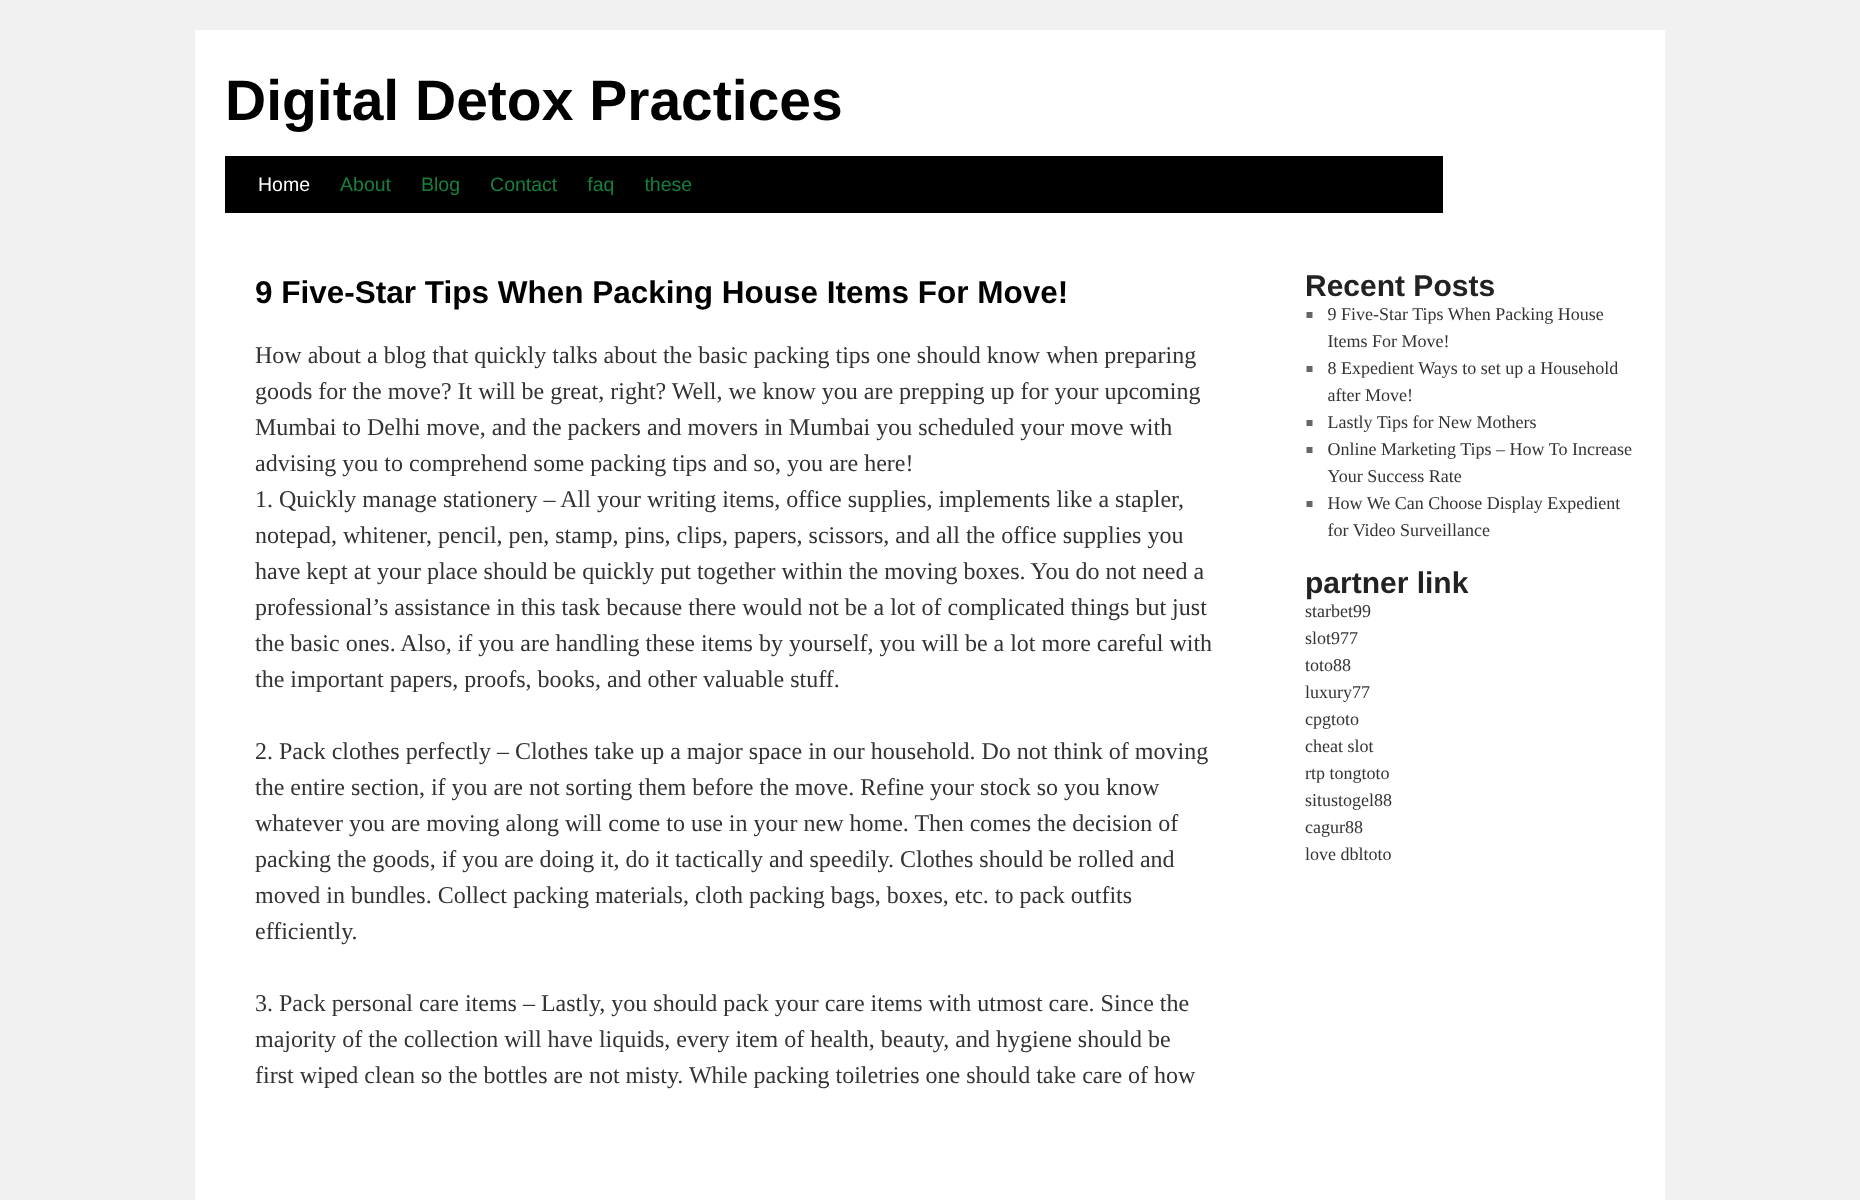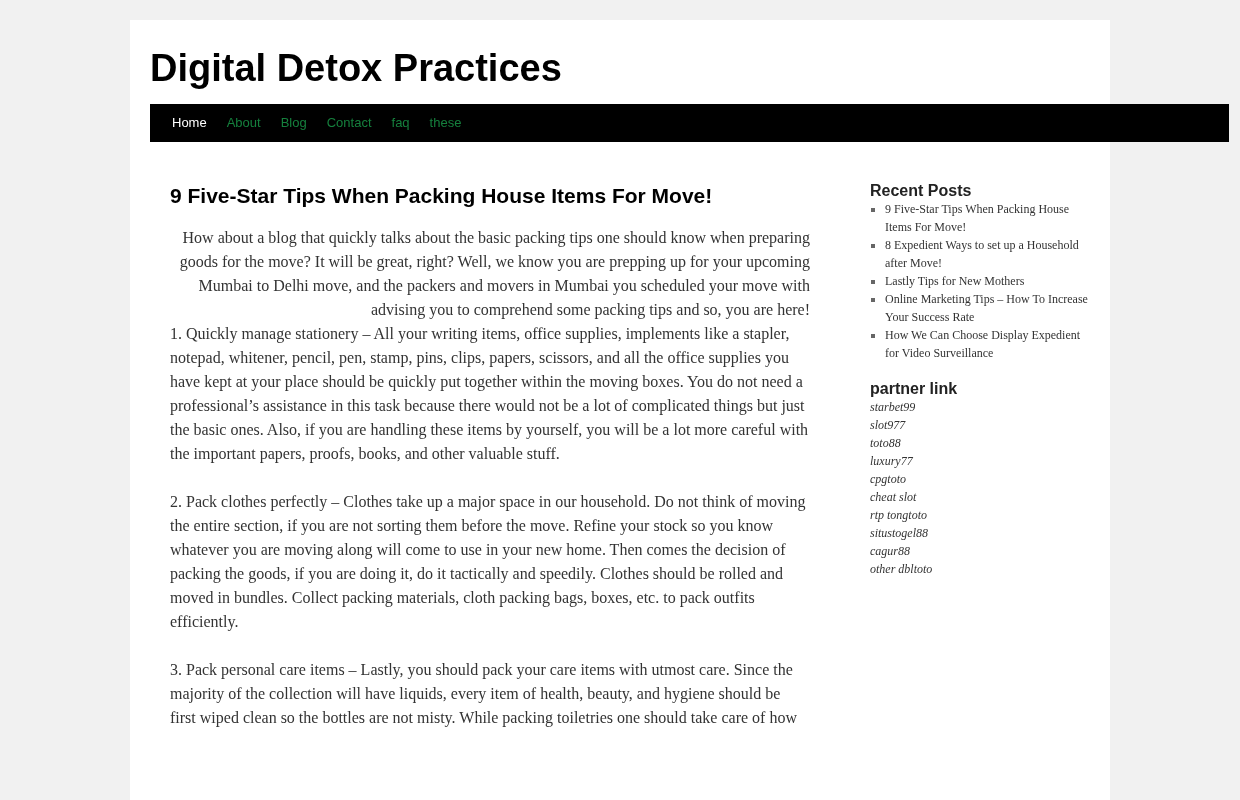--- a/index.html
+++ b/index.html
@@ -1,34 +1,34 @@
 <!DOCTYPE html>
 <html><head>
 <meta charset="utf-8">
 <style>
   html,body{margin:0;padding:0;}
   body{background:#f1f1f1;width:1240px;height:800px;overflow:hidden;font-family:"Liberation Serif",serif;}
   #wrapper{position:absolute;left:130px;top:20px;width:980px;height:800px;background:#fff;}
   #site-title{position:absolute;left:20px;top:28px;margin:0;font-family:"Liberation Sans",sans-serif;font-weight:bold;font-size:38px;color:#000;line-height:40px;}
-  #access{position:absolute;left:20px;top:84px;width:1079px;height:38px;background:#000;}
+  #access{position:absolute;left:20px;top:84px;width:812px;height:38px;background:#000;}
   #access ul{list-style:none;margin:0;padding:0 0 0 12px;display:flex;}
   #access li a{display:block;padding:0 10px;line-height:38px;font-family:"Liberation Sans",sans-serif;font-size:13px;color:#15803d;text-decoration:none;}
   #access li.current a{color:#fff;}
   #content{position:absolute;left:40px;top:160px;width:640px;}
   #content h1{margin:0 0 14px 0;font-family:"Liberation Sans",sans-serif;font-weight:bold;font-size:21px;line-height:32px;color:#000;}
   #content p{margin:0 0 24px 0;font-size:16px;line-height:24px;color:#333;}
-  #content p.tight{margin:0;text-align:right;}
+  #content p.tight{margin:0;}
   #sidebar{position:absolute;left:740px;top:162px;width:220px;}
-  #sidebar h3{margin:0;font-family:"Liberation Sans",sans-serif;font-weight:bold;font-size:16px;line-height:18px;color:#222;}
+  #sidebar h3{margin:0;font-family:"Liberation Sans",sans-serif;font-weight:bold;font-size:20px;line-height:18px;color:#222;}
   #sidebar ul.recent{list-style:square;margin:0 0 18px 0;padding:0 0 0 15px;color:#666;}
   #sidebar ul.recent li{font-size:12px;line-height:18px;color:#666;}
   #sidebar ul.recent li a{color:#333;text-decoration:none;}
   #sidebar ul.partners{list-style:none;margin:0;padding:0;}
   #sidebar ul.partners li{font-size:12px;line-height:18px;}
-  #sidebar ul.partners li a{color:#333;text-decoration:none;font-style:italic;}
+  #sidebar ul.partners li a{color:#333;text-decoration:none;}
 </style>
 </head>
 <body>
 
 <div id="wrapper">
   <h1 id="site-title">Digital Detox Practices</h1>
 
   <nav id="access">
     <ul>
       <li class="current">
@@ -73,16 +73,16 @@
     <ul class="partners">
       <li><a href="#">starbet99</a></li>
       <li><a href="#">slot977</a></li>
       <li><a href="#">toto88</a></li>
       <li><a href="#">luxury77</a></li>
       <li><a href="#">cpgtoto</a></li>
       <li><a href="#">cheat slot</a></li>
       <li><a href="#">rtp tongtoto</a></li>
       <li><a href="#">situstogel88</a></li>
       <li><a href="#">cagur88</a></li>
-      <li><a href="#">other dbltoto</a></li>
+      <li><a href="#">love dbltoto</a></li>
     </ul>
   </aside>
 </div>
 
 </body></html>

